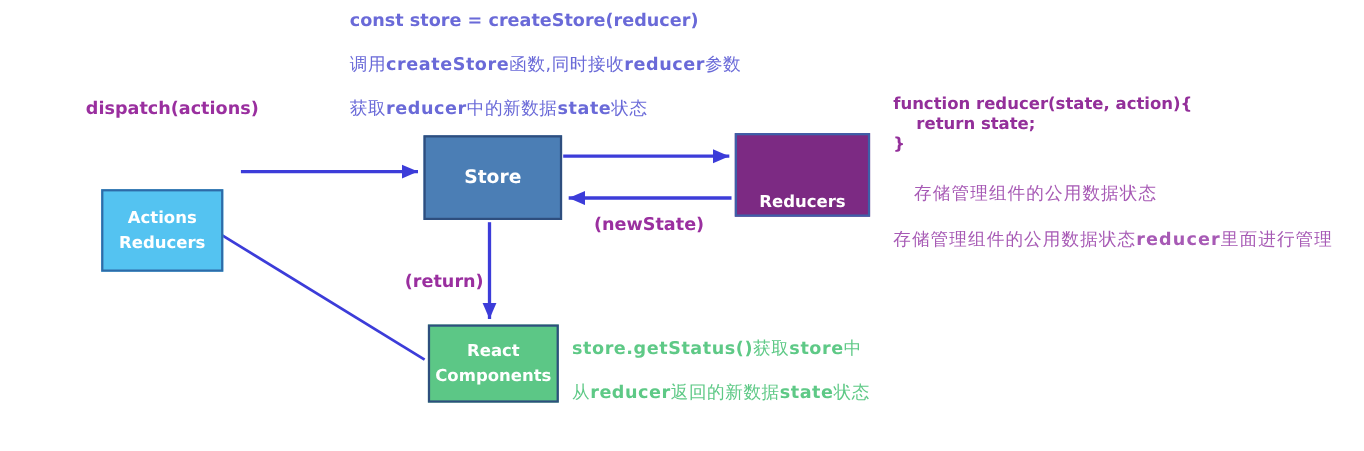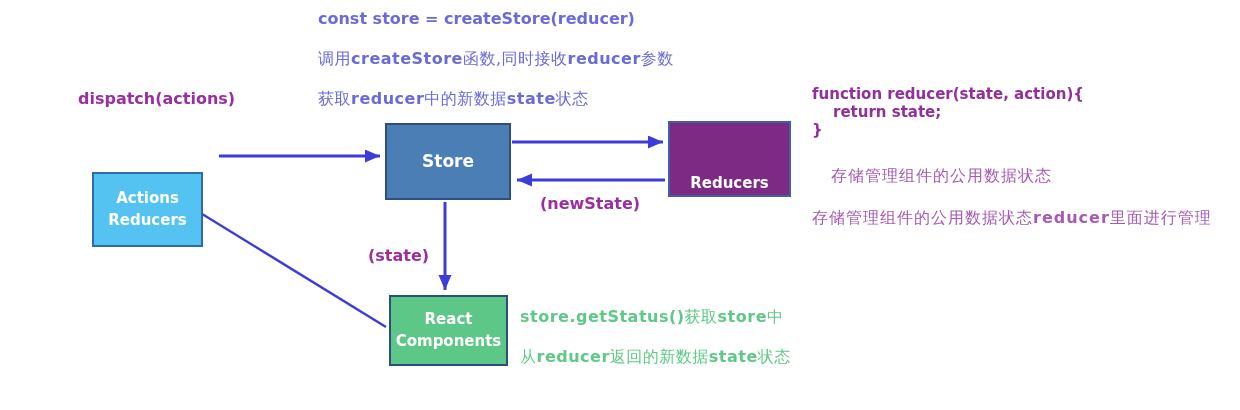--- a/index.html
+++ b/index.html
@@ -46,21 +46,21 @@
     <line class="arrow" x1="445" y1="202" x2="445" y2="290" marker-end="url(#ah)"></line>
     <line class="thinline" x1="181" y1="201" x2="386" y2="327"></line>
   </svg>
 
   <div class="tline blue ls" style="left:318px;top:49px;"><span style="font-weight: normal;">调用</span><span style="font-weight: bold;">createStore</span><span style="font-weight: normal;">函数,同时接收</span><span style="font-weight: bold;">reducer</span><span style="font-weight: normal;">参数</span></div>
   <div class="tline blue" style="left:318px;top:9px;"><span style="font-weight: bold;">const store = createStore(reducer)</span></div>
   <div class="tline blue ls" style="left:318px;top:89px;"><span style="font-weight: normal;">获取</span><span style="font-weight: bold;">reducer</span><span style="font-weight: normal;">中的新数据</span><span style="font-weight: bold;">state</span><span style="font-weight: normal;">状态</span></div>
 
   <div class="tline plabel" style="left:78px;top:89px;">dispatch(actions)</div>
   <div class="tline plabel" style="left:540px;top:194px;">(newState)</div>
-  <div class="tline plabel" style="left:368px;top:246px;">(state)</div>
+  <div class="tline plabel" style="left:368px;top:246px;">(return)</div>
 
   <div class="box" id="box-actions">
     <span>Actions</span>
     <span>Reducers</span>
   </div>
   <div class="box" id="box-store">
     <span>Store</span>
   </div>
   <div class="box" id="box-reducers">
     <span>Reducers</span>

